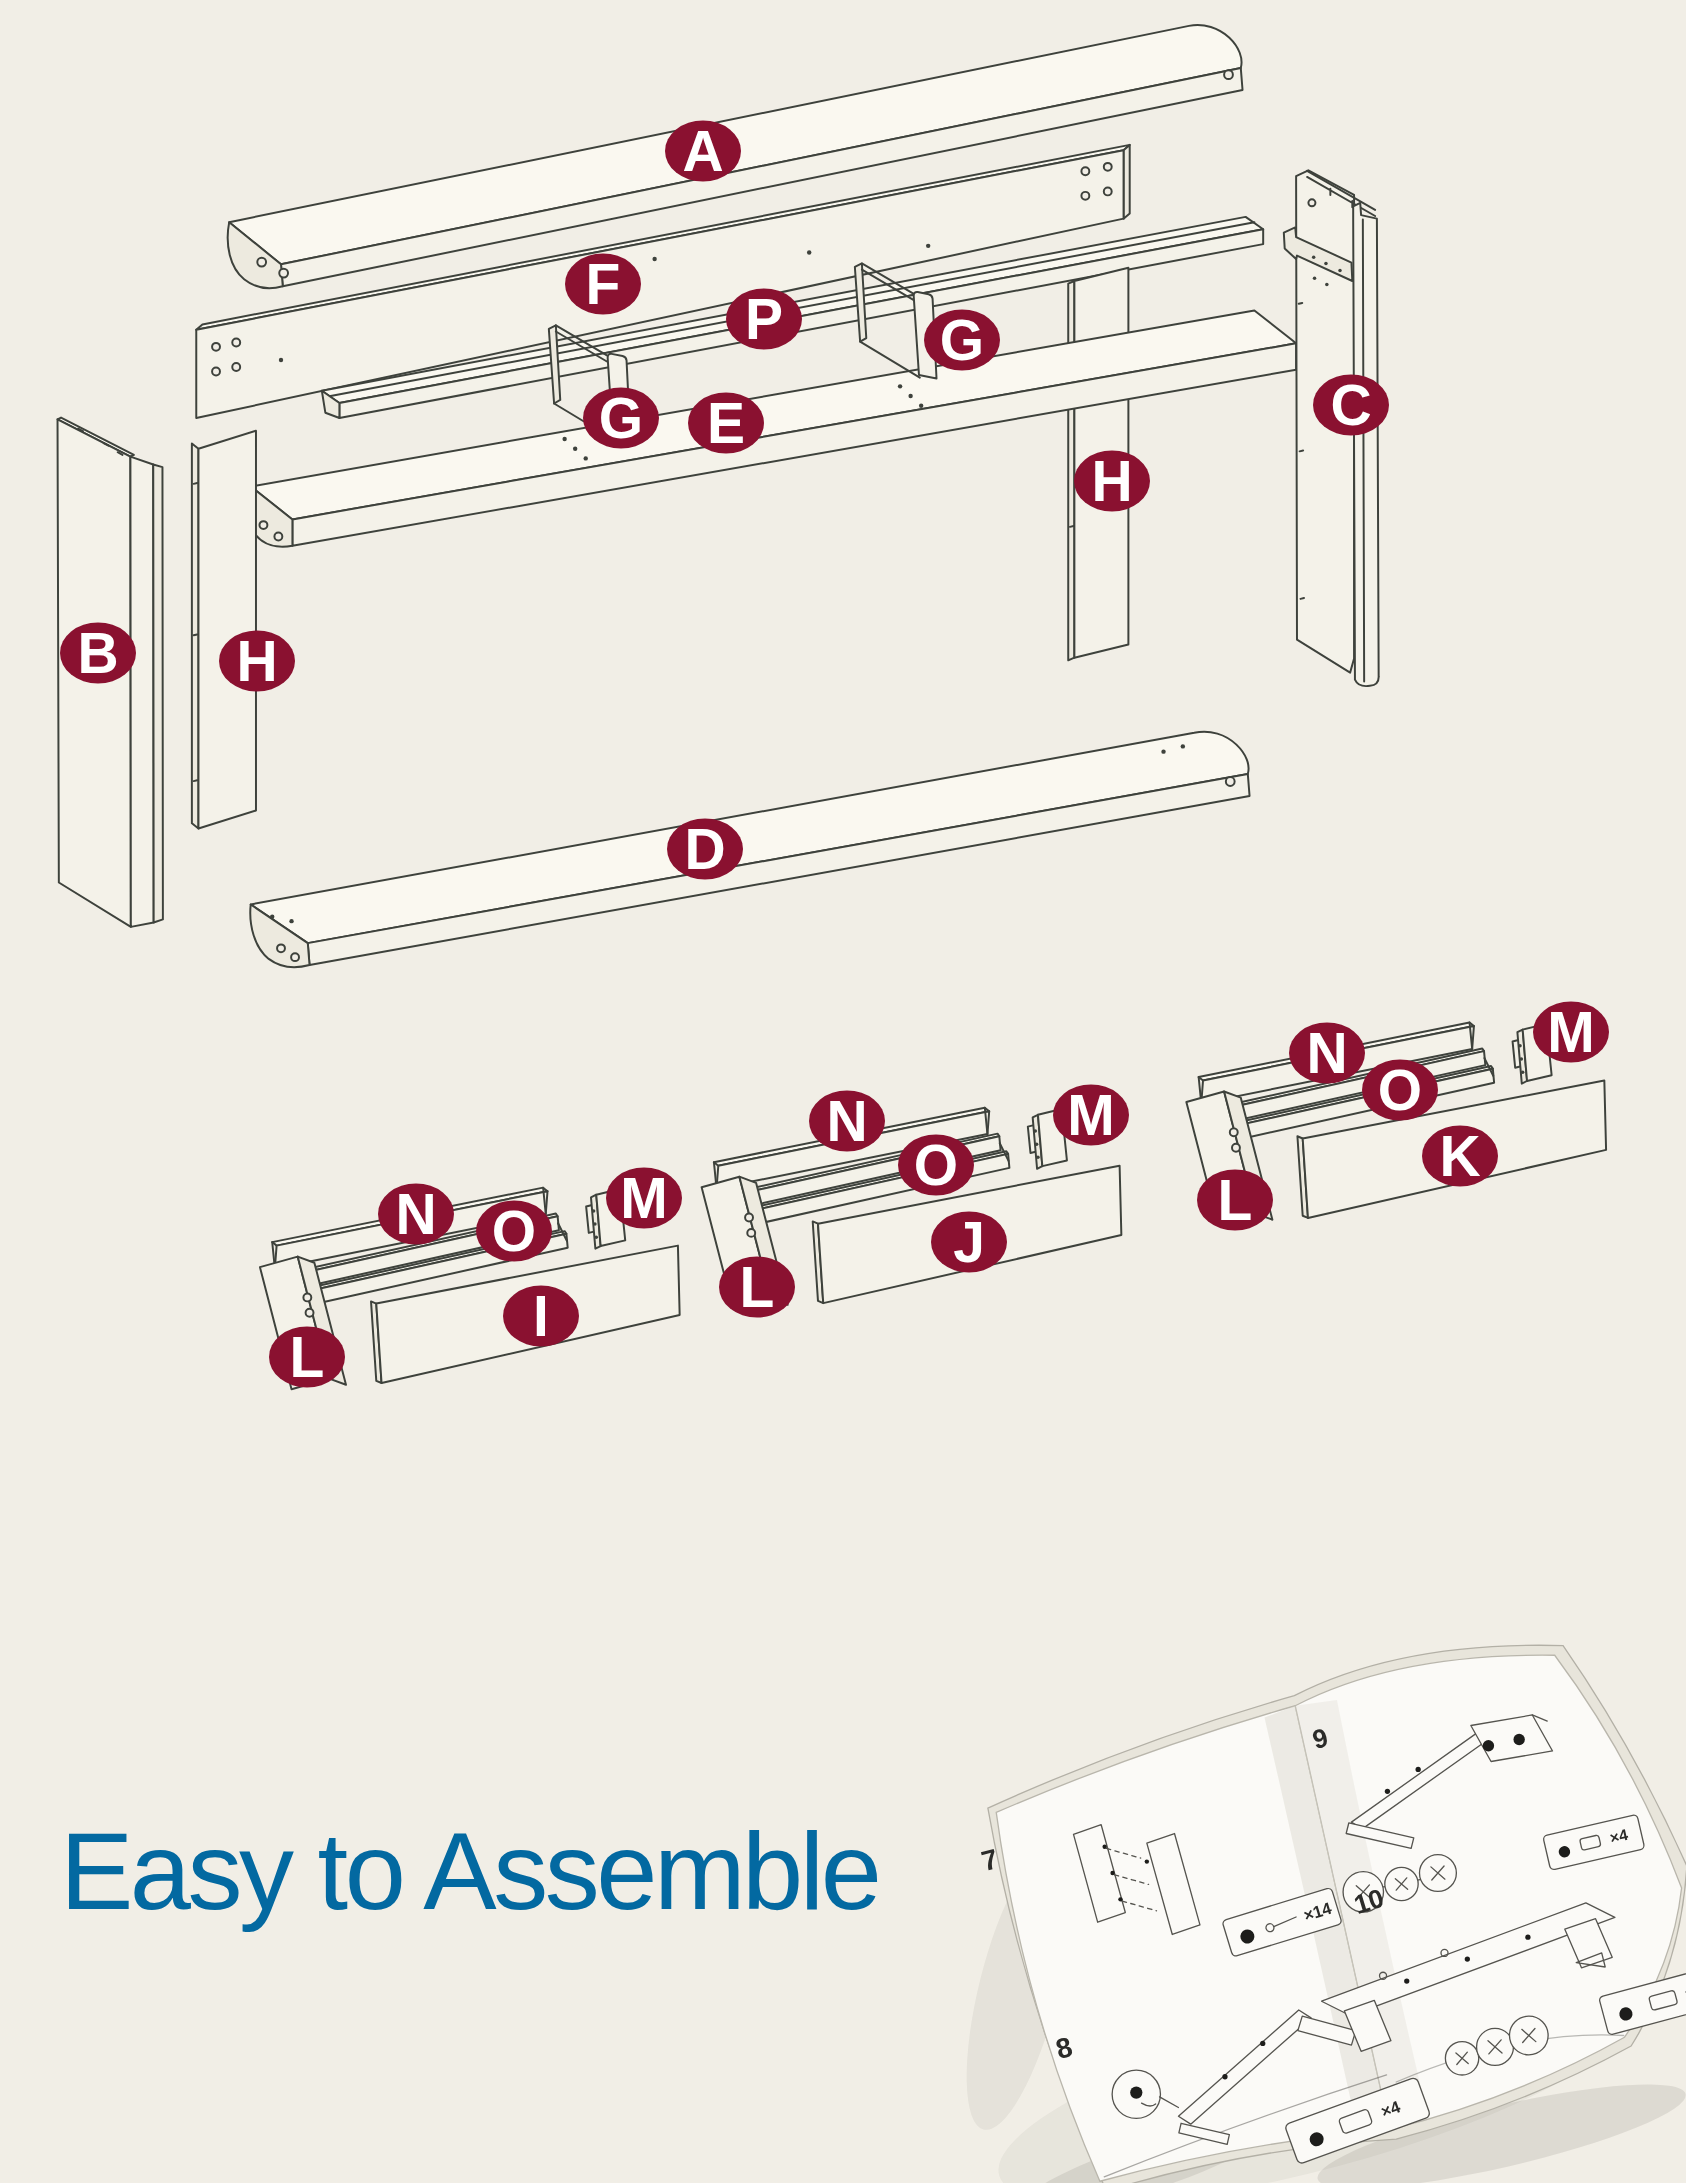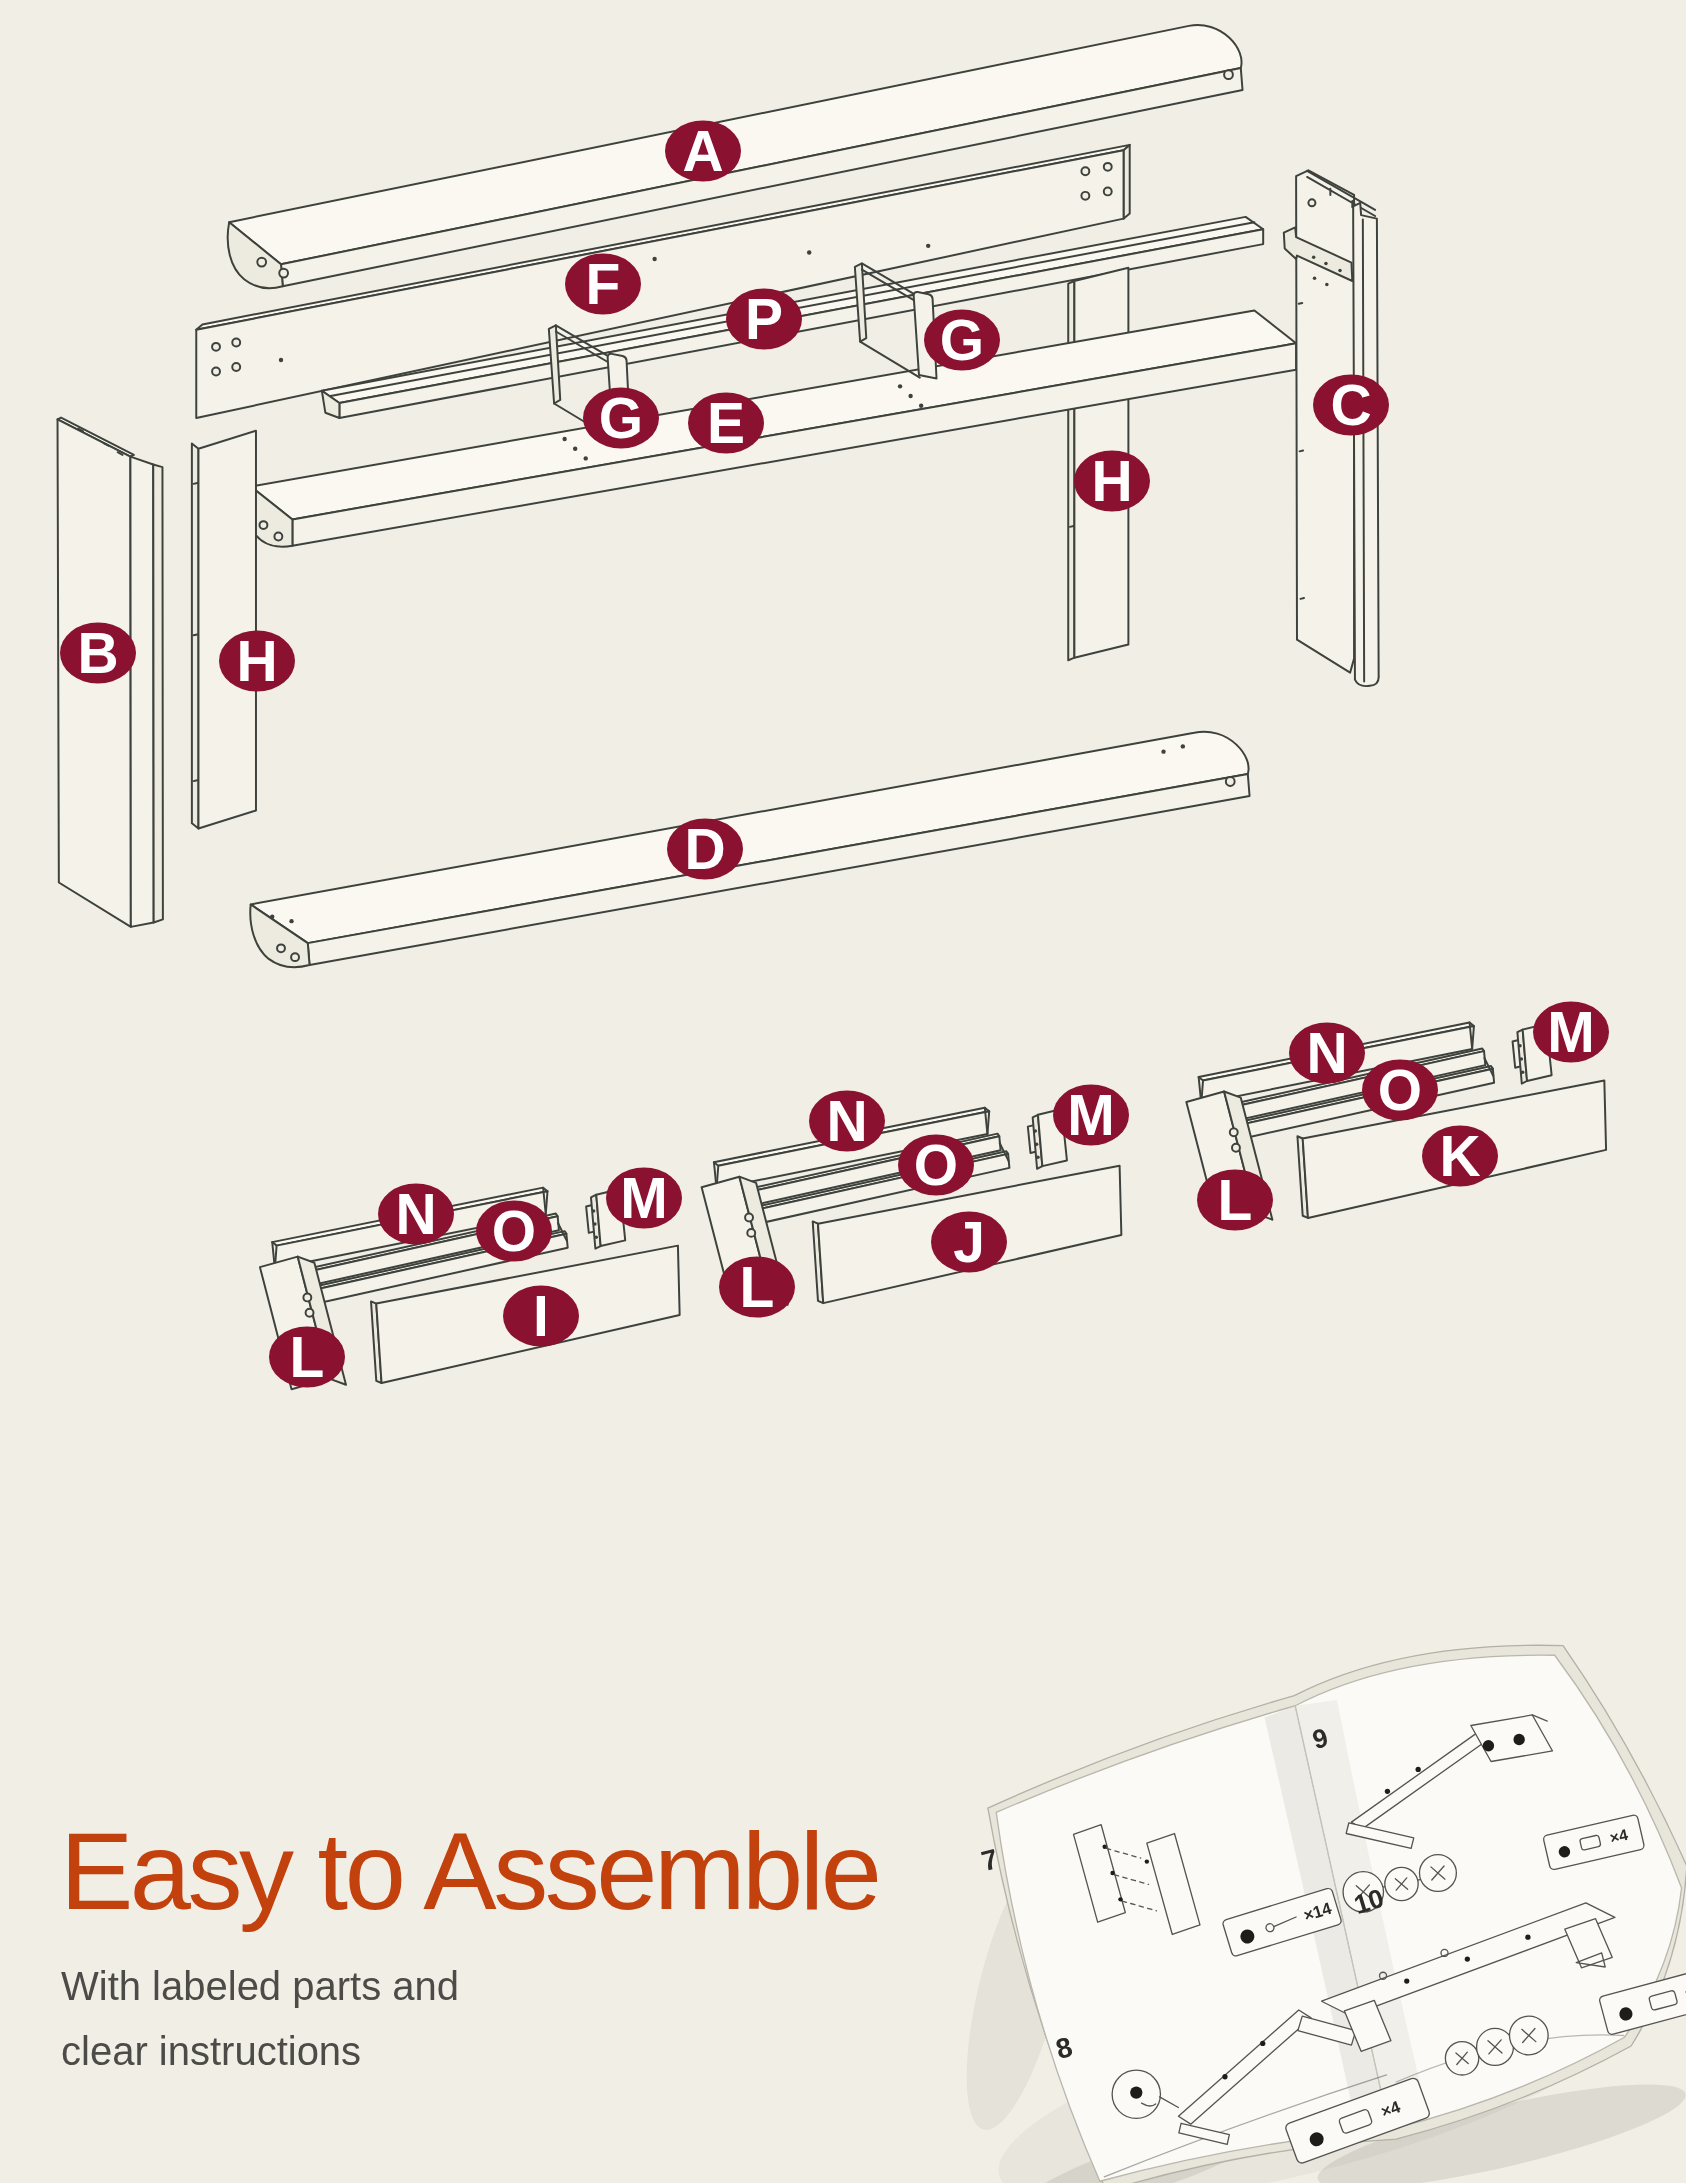--- a/index.html
+++ b/index.html
@@ -24,21 +24,21 @@
   .bdot{fill:#1d1d1b;stroke:none;}
   .btext{fill:#2b2b29;font-weight:bold;font-family:"Liberation Sans","DejaVu Sans",sans-serif;}
   .shade{fill:#d9d6cc;stroke:none;}
   .shadow{fill:#59554b;stroke:none;}
 
   .badge{position:absolute;width:76px;height:61px;transform:translate(-50%,-50%);
          background:#8a1130;border-radius:50%;display:flex;align-items:center;justify-content:center;}
   .badge span{color:#ffffff;font-size:57px;font-weight:bold;line-height:1;}
 
   .title{position:absolute;left:60px;top:1807px;font-size:110px;letter-spacing:-3.5px;
-         color:#c2410c;font-weight:500;white-space:nowrap;}
+         color:#0369a1;font-weight:500;white-space:nowrap;}
   .subtitle{position:absolute;left:61px;top:1954px;font-size:40px;line-height:65px;
             color:#4c4b48;font-weight:400;}
 </style>
 </head>
 <body>
 
 <div id="stage">
 
 <svg id="artwork" width="1686" height="2183" viewBox="0 0 3840 4972" xmlns="http://www.w3.org/2000/svg">
   <defs>
@@ -389,19 +389,15 @@
       <span>M</span>
     </div>
   <div class="badge" style="left:1460px;top:1156px">
       <span>K</span>
     </div>
   <div class="badge" style="left:1235px;top:1200px">
       <span>L</span>
     </div>
 
   <div class="title">Easy to Assemble</div>
-  <div class="subtitle">
-    <div>With labeled parts and</div>
-    <div>clear instructions</div>
-  </div>
 
 </div>
 
 
 </body></html>

